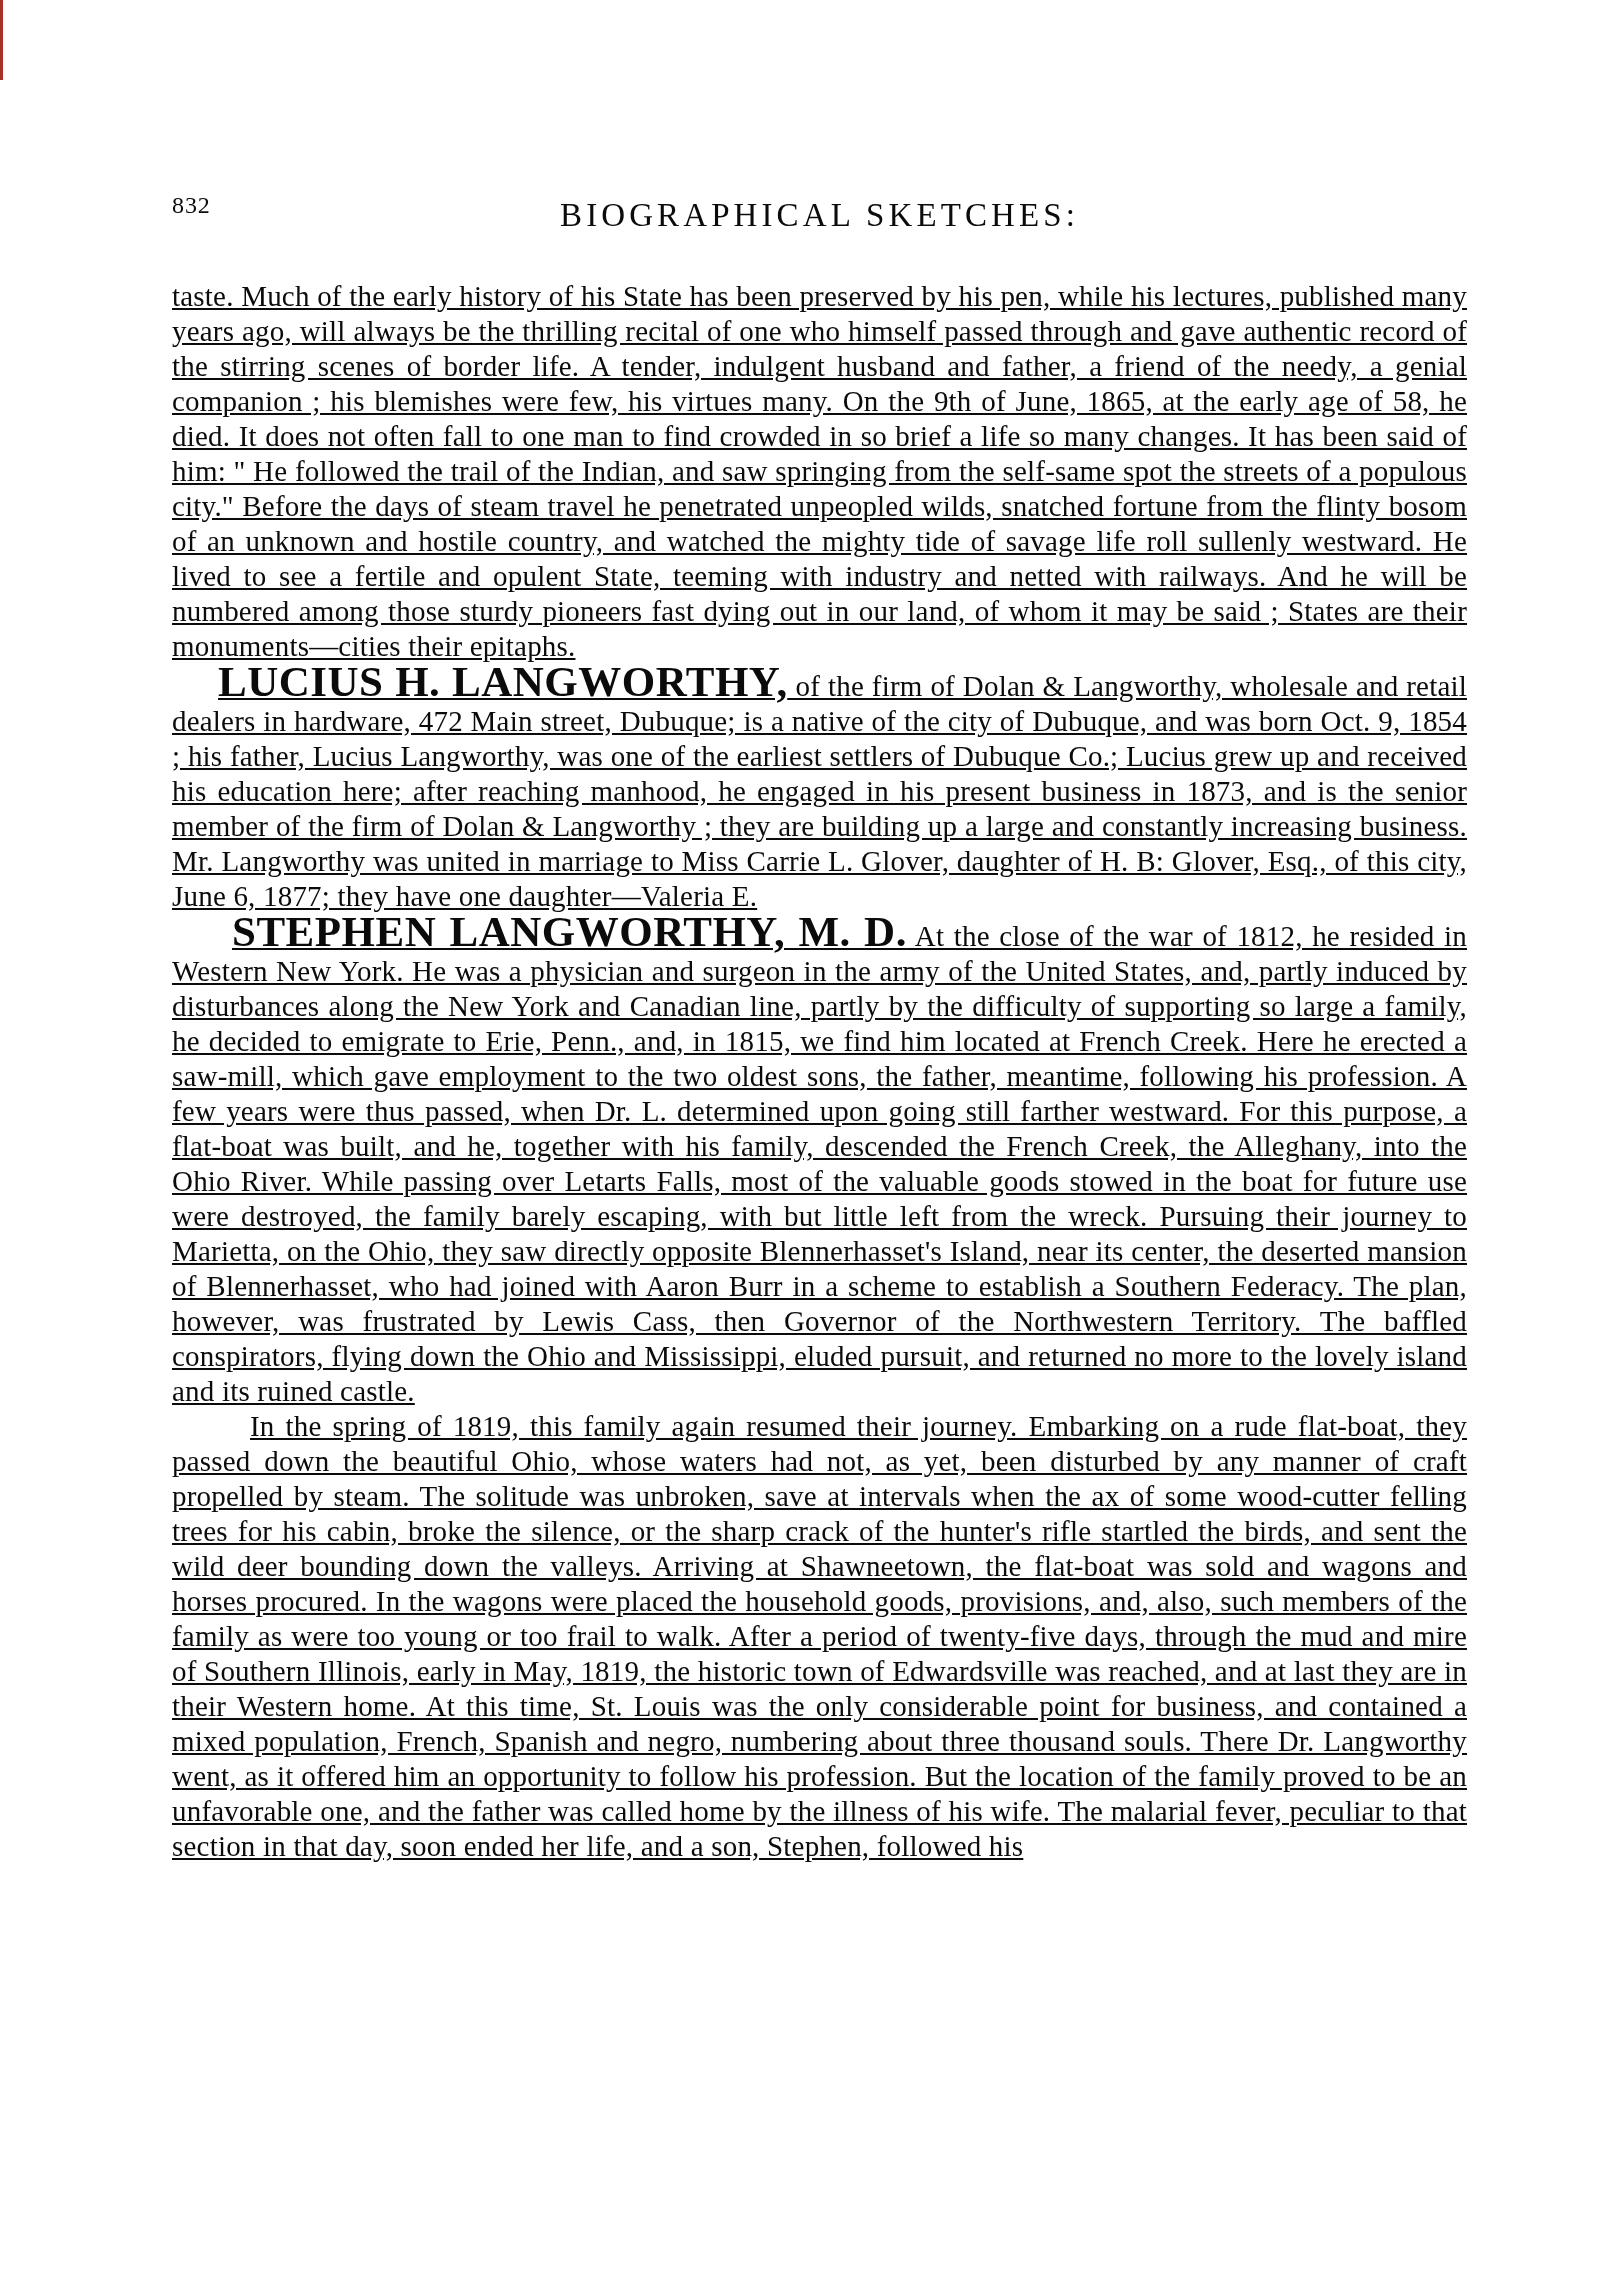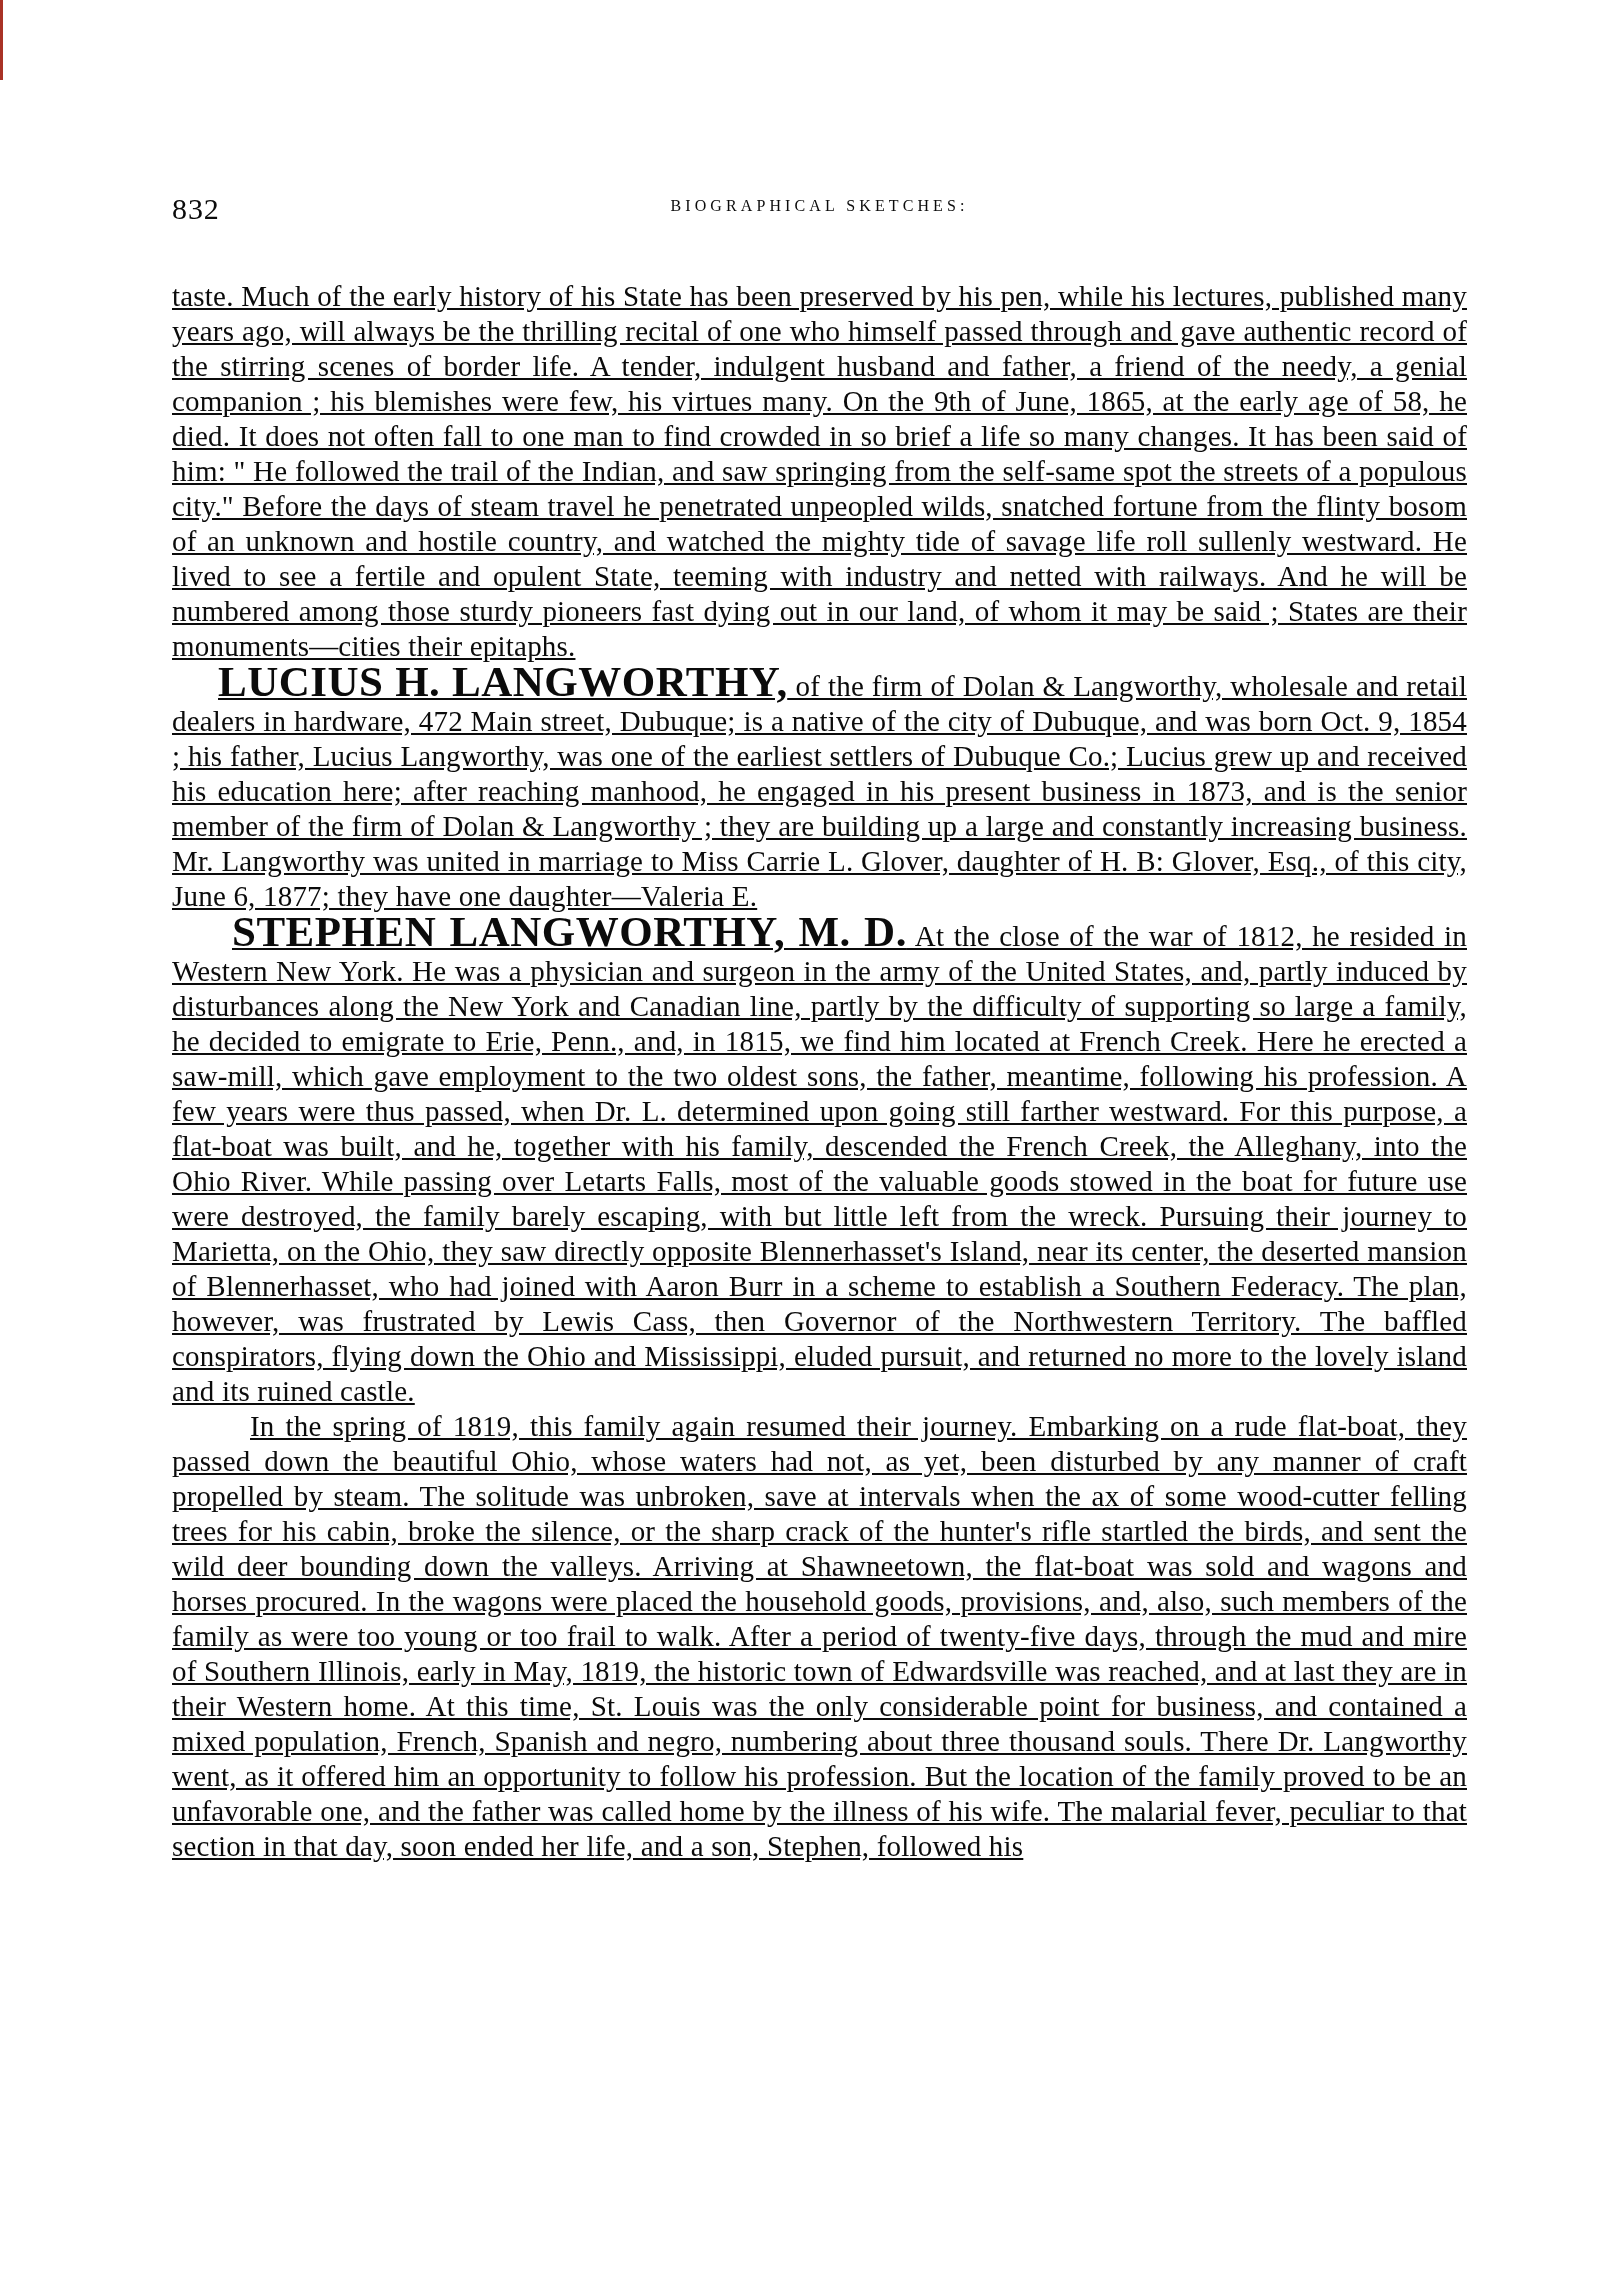--- a/index.html
+++ b/index.html
@@ -31,29 +31,29 @@
   }
   .page-header {
     position: relative;
     height: 37px;
     margin-bottom: 50px;
   }
   .page-number {
     position: absolute;
     left: 0;
     top: 0;
-    font-size: 30px;
+    font-size: 24px;
     letter-spacing: 0.9px;
   }
   .running-header {
     position: absolute;
     left: 50%;
     transform: translateX(-50%);
     top: 4.6px;
-    font-size: 16px;
+    font-size: 33px;
     letter-spacing: 4.1px;
     white-space: nowrap;
   }
   .body-text {
     font-size: 29px;
     line-height: 35px;
     text-align: justify;
     letter-spacing: 0.2px;
     text-decoration: underline;
   }

